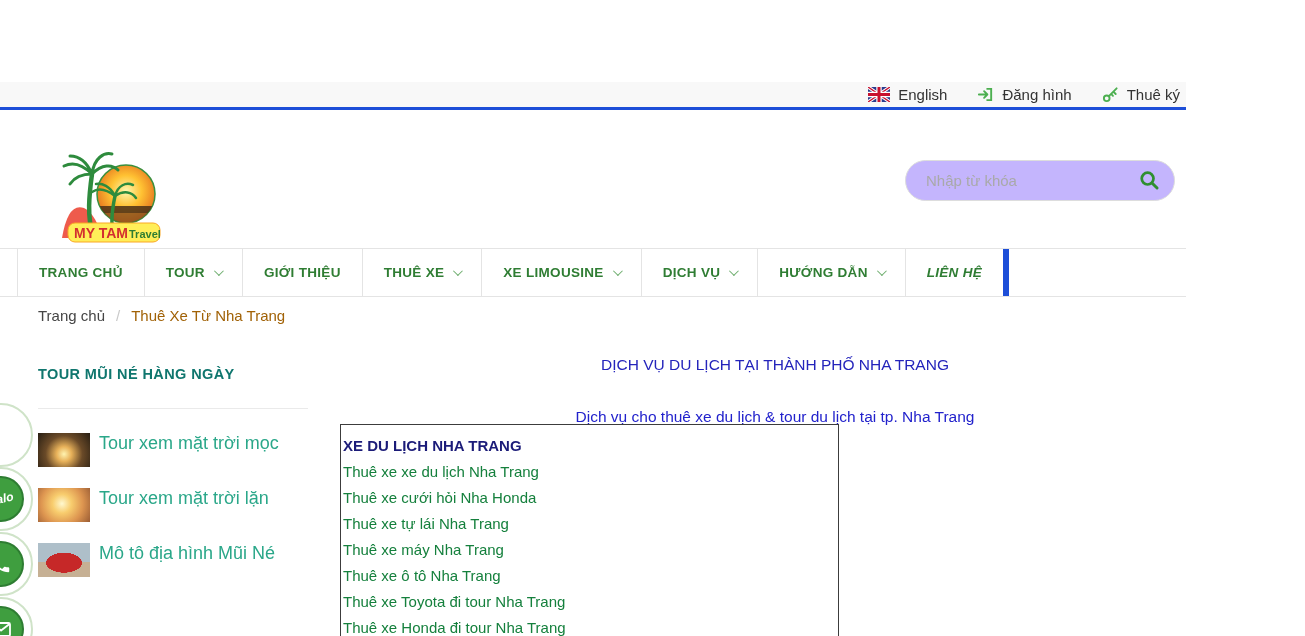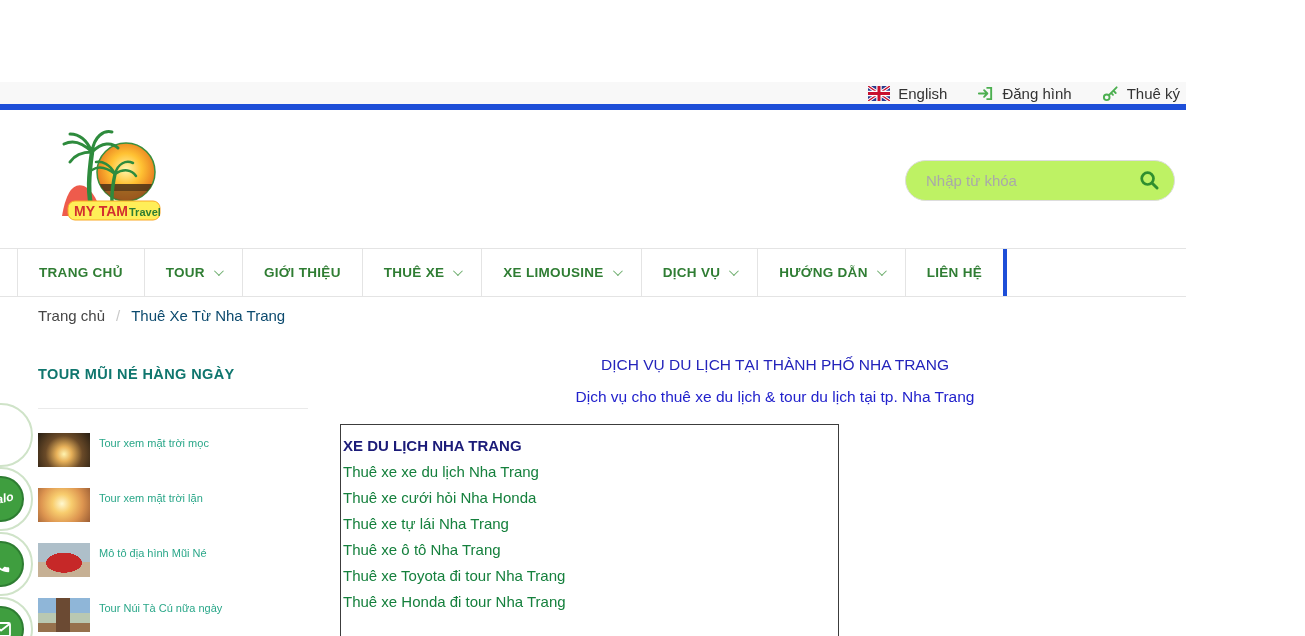--- a/index.html
+++ b/index.html
@@ -2,73 +2,73 @@
 <html><head>
 <meta charset="utf-8">
 <style>
   * { margin:0; padding:0; box-sizing:border-box; }
   html,body { width:1305px; height:636px; background:#fff; overflow:hidden;
               font-family:"Liberation Sans", sans-serif; }
   .page { position:relative; width:1186px; height:636px; background:#fff; }
 
   
   .topbar { position:absolute; top:82px; left:0; width:1186px; height:28px;
-            background:#f8f8f8; border-bottom:6px solid #1d4ed8;
+            background:#f8f8f8; border-bottom:3px solid #1d4ed8;
             display:flex; justify-content:flex-end; align-items:center;
             gap:30px; padding-right:6px; font-size:15px; color:#333; }
   .topbar-item { display:flex; align-items:center; gap:8px; cursor:pointer; }
 
   
-  .logo { position:absolute; left:52px; top:122px; width:120px; height:100px; cursor:pointer; }
+  .logo { position:absolute; left:52px; top:144px; width:120px; height:100px; cursor:pointer; }
   .searchbox { position:absolute; right:11px; top:160px; width:270px; height:41px;
-               border:1px solid #ddd; border-radius:21px; background:#bef264;
+               border:1px solid #ddd; border-radius:21px; background:#c4b5fd;
                display:flex; align-items:center; padding:0 14px 0 20px; }
   .searchbox input { border:none; outline:none; background:transparent; flex:1;
                      font-size:15px; color:#444; font-family:"Liberation Sans", sans-serif; }
   .searchbox input::placeholder { color:#a9a9a9; }
   .search-btn { background:none; border:none; cursor:pointer; display:flex; align-items:center; }
 
   
   .nav { position:absolute; top:248px; left:0; width:1186px; height:49px;
          border-top:1px solid #e4e4e4; border-bottom:1px solid #e4e4e4;
          display:flex; align-items:stretch; padding-left:17px; }
   .nav-item { display:flex; align-items:center; padding:0 21px;
               border-left:1px solid #e4e4e4; color:#2f7d33; font-weight:bold;
               font-size:13.5px; letter-spacing:.3px; cursor:pointer; white-space:nowrap; }
-  .nav-item:last-child { border-right:4px solid #1d4ed8; }
+  .nav-item:last-child { border-right:6px solid #1d4ed8;font-style:italic; }
   .caret { width:7px; height:7px; border-right:1.6px solid #6fae6f;
            border-bottom:1.6px solid #6fae6f; transform:rotate(45deg) translateY(-2px);
            margin-left:9px; display:inline-block; }
 
   
   .breadcrumb { position:absolute; top:297px; left:38px; height:36px;
                 display:flex; align-items:center; gap:11px; font-size:15px; }
   .bc-home { color:#454545; cursor:pointer; }
   .bc-sep { color:#c9c9c9; }
-  .bc-current { color:#0c4a6e; }
+  .bc-current { color:#a16207; }
 
   
   .sidebar { position:absolute; left:38px; top:366px; width:270px; }
   .sidebar-title { color:#0f766e; font-weight:bold; font-size:14.5px; letter-spacing:.4px; }
   .sidebar-divider { border-top:1px solid #eaeaea; margin-top:26px; }
   .sidebar-list { margin-top:24px; }
   .sidebar-item { display:flex; align-items:flex-start; gap:9px; height:34px; margin-bottom:21px; cursor:pointer; }
   .thumb { width:52px; height:34px; flex:none; }
   .thumb-sunrise { background:radial-gradient(circle at 50% 62%, #fff3b0 0%, #e8b25a 22%, #6a4a28 55%, #261d12 100%); }
   .thumb-sunset  { background:radial-gradient(circle at 46% 46%, #fff8cf 0%, #f8cd6e 28%, #dd9550 62%, #9a5c34 100%); }
   .thumb-atv     { background:radial-gradient(ellipse 18px 10px at 50% 58%, #c62828 0 99%, transparent 100%),
                    linear-gradient(#aebfc9 0 55%, #c6b094 55% 100%); }
   .thumb-pagoda  { background:linear-gradient(90deg, transparent 0 34%, #6b4a33 34% 62%, transparent 62% 100%),
                    linear-gradient(#8fb6d8 0 45%, #b9c8b2 45% 75%, #96714d 75% 100%); }
-  .sidebar-link { color:#2aa789; font-size:11px; line-height:17px; padding-top:2px; }
+  .sidebar-link { color:#2aa789; font-size:18px; line-height:17px; padding-top:2px; }
 
   
   .content-title { position:absolute; left:340px; top:356px; width:870px; text-align:center;
                    color:#2424bb; font-size:15.5px; }
-  .content-subtitle { position:absolute; left:340px; top:388px; width:870px; text-align:center;
+  .content-subtitle { position:absolute; left:340px; top:408px; width:870px; text-align:center;
                       color:#2222cc; font-size:15.5px; }
   .link-box { position:absolute; left:340px; top:424px; width:499px; height:300px;
               border:1px solid #3c3c3c; background:#fff; padding:8px 8px 0 2px; }
   .box-heading { color:#1b1b78; font-weight:bold; font-size:15px; line-height:26px; }
   .box-link { display:block; color:#15803d; font-size:15px; line-height:26px;
               text-decoration:none; cursor:pointer; }
 
   
   .social-circle { position:absolute; left:-31px; width:64px; height:64px; border-radius:50%;
                    background:#fff; border:2px solid #cfe3c8;
@@ -197,35 +197,32 @@
         <span class="sidebar-link">Tour xem mặt trời mọc</span>
       </div>
       <div class="sidebar-item">
         <div class="thumb thumb-sunset"></div>
         <span class="sidebar-link">Tour xem mặt trời lặn</span>
       </div>
       <div class="sidebar-item">
         <div class="thumb thumb-atv"></div>
         <span class="sidebar-link">Mô tô địa hình Mũi Né</span>
       </div>
-      <div class="sidebar-item">
-        <div class="thumb thumb-pagoda"></div>
-        <span class="sidebar-link">Tour Núi Tà Cú nữa ngày</span>
-      </div>
     </div>
   </div>
 
   <div class="content-title">DỊCH VỤ DU LỊCH TẠI THÀNH PHỐ NHA TRANG</div>
   <div class="content-subtitle">Dịch vụ cho thuê xe du lịch &amp; tour du lịch tại tp. Nha Trang</div>
 
   <div class="link-box">
     <div class="box-heading">XE DU LỊCH NHA TRANG</div>
     <a class="box-link">Thuê xe xe du lịch Nha Trang</a>
     <a class="box-link">Thuê xe cưới hỏi Nha Honda</a>
     <a class="box-link">Thuê xe tự lái Nha Trang</a>
+    <a class="box-link">Thuê xe máy Nha Trang</a>
     <a class="box-link">Thuê xe ô tô Nha Trang</a>
     <a class="box-link">Thuê xe Toyota đi tour Nha Trang</a>
     <a class="box-link">Thuê xe Honda đi tour Nha Trang</a>
   </div>
 
   <div class="social-circle" style="top:403px"></div>
   <div class="social-circle" style="top:467px">
     <div class="social-disc">
       <span class="zalo-text">Zalo</span>
     </div>

